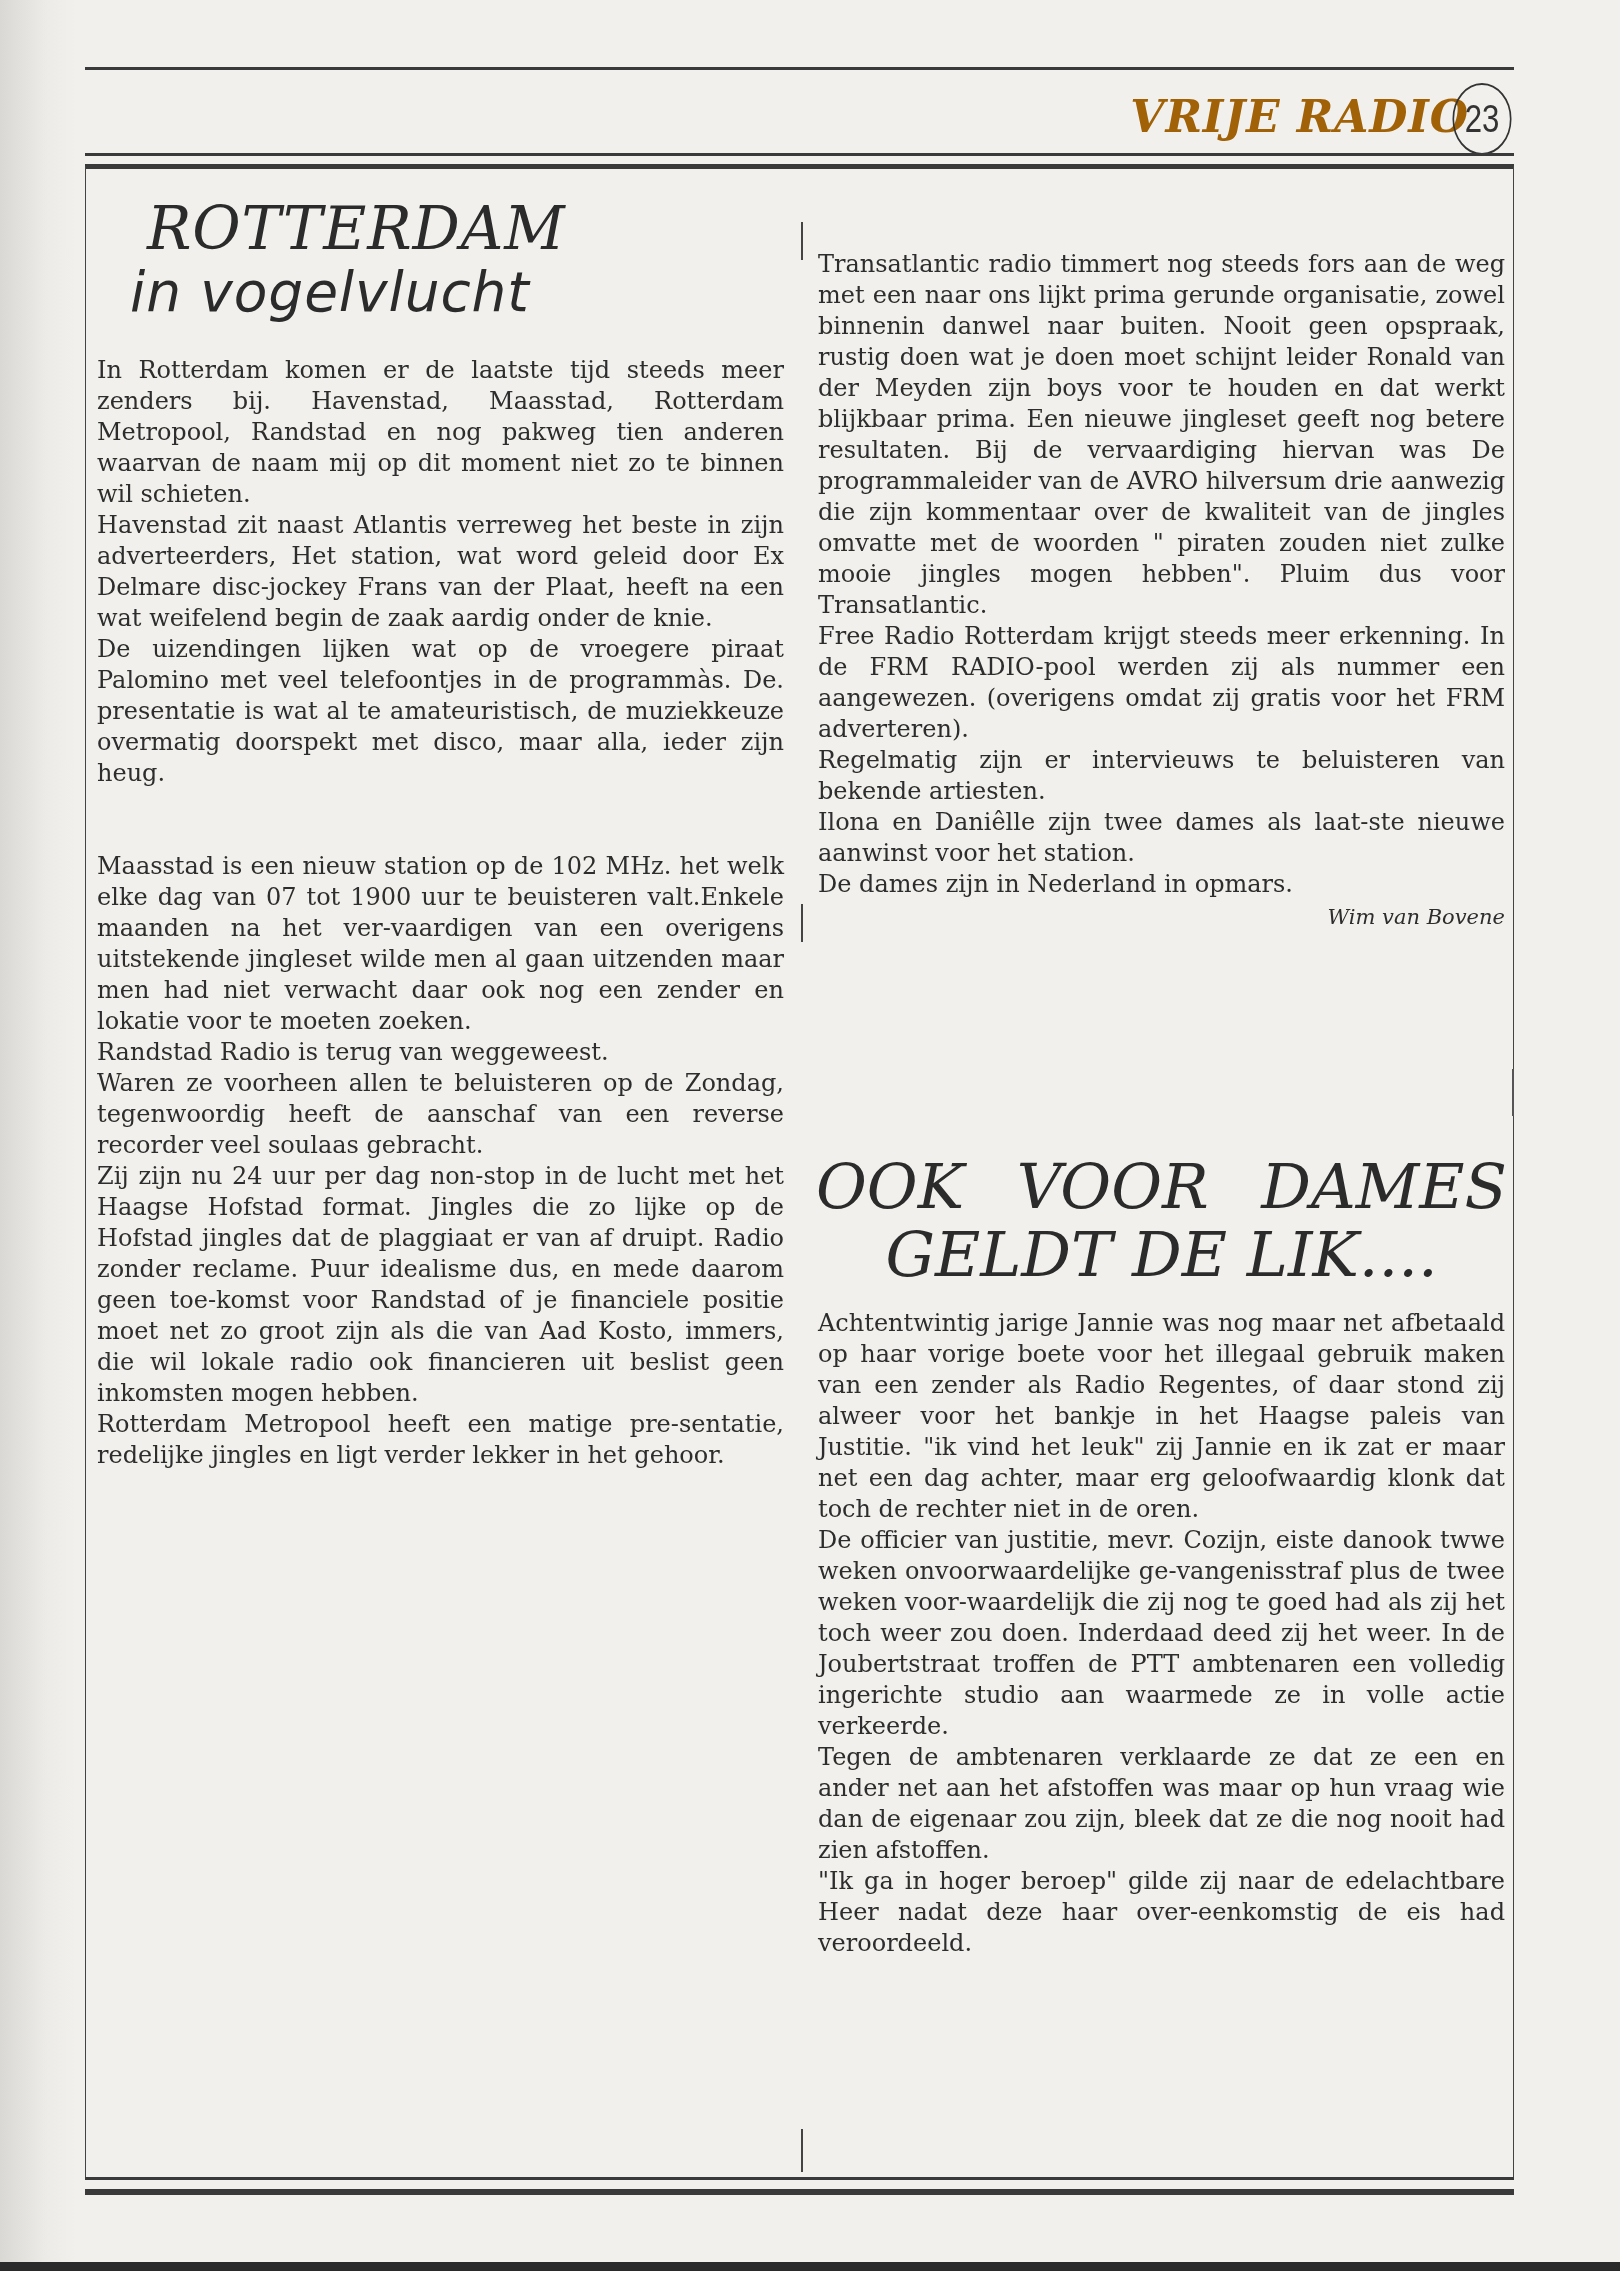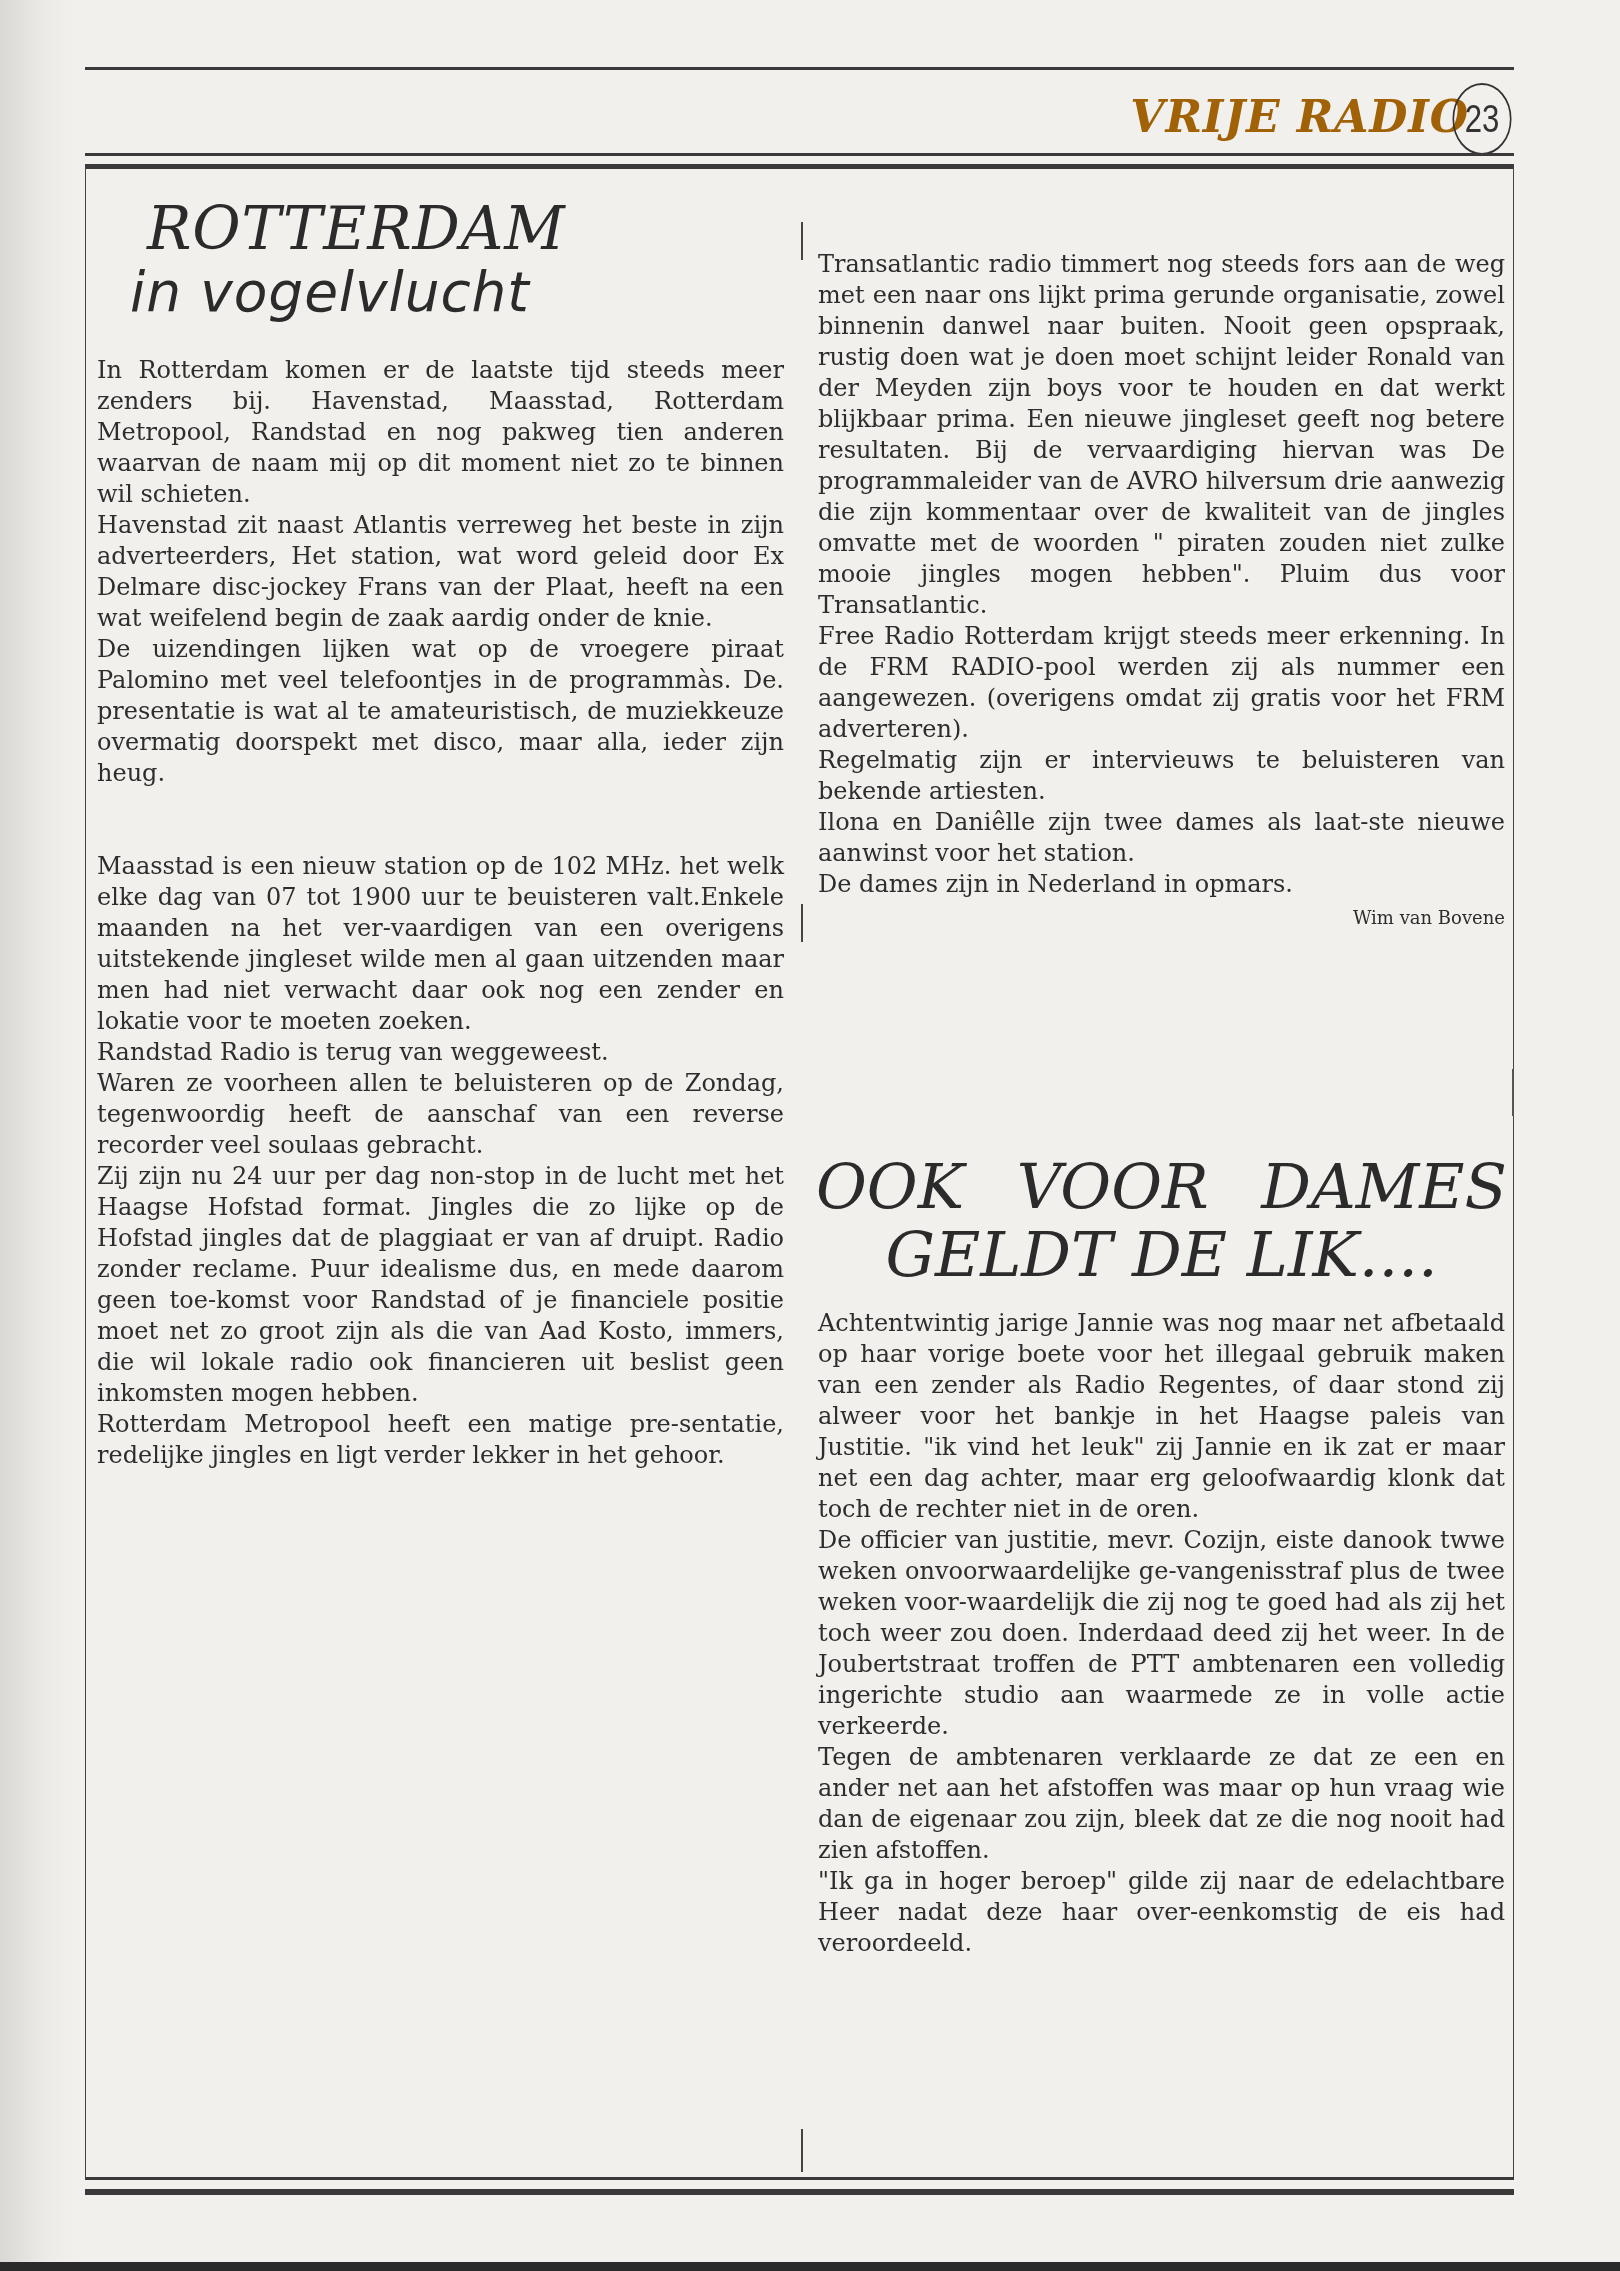--- a/index.html
+++ b/index.html
@@ -54,21 +54,21 @@
     font-family:"DejaVu Serif", serif; font-style:italic;
     font-size:59px; color:#2b2b2b; letter-spacing:0.9px;
   }
   .title-sub {
     position:absolute; left:130px; top:260px;
     font-family:"DejaVu Sans", sans-serif; font-style:italic;
     font-size:55px; color:#2b2b2b; letter-spacing:0.9px;
   }
   .gap { height:62px; }
 
-  .byline { text-align:right; font-size:18px; margin-top:1.9px; }
+  .byline { text-align:right; font-style:italic; font-size:21px; margin-top:1.9px; }
 
   .title2 {
     position:absolute; left:816px; top:1153px; width:691px;
     font-family:"DejaVu Serif", serif; font-style:italic;
     font-size:62px; line-height:68px; color:#2b2b2b;text-align:center;
   }
   .title2 .l1 { display:flex; justify-content:space-between; }
   .col-right2 { left:818px; top:1308px; width:687px; }
 </style>
 </head>

